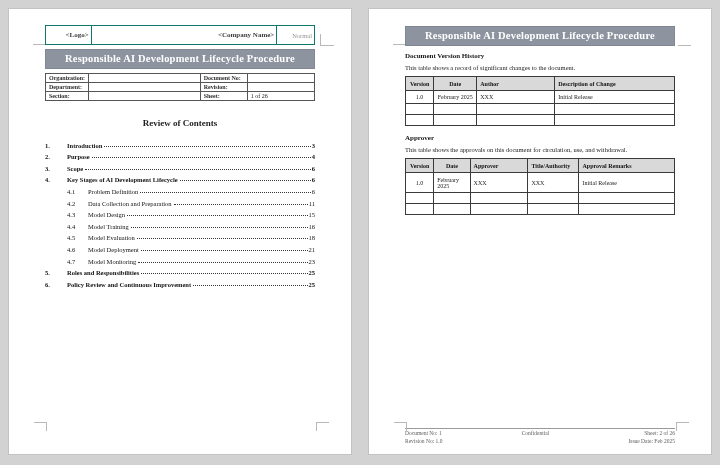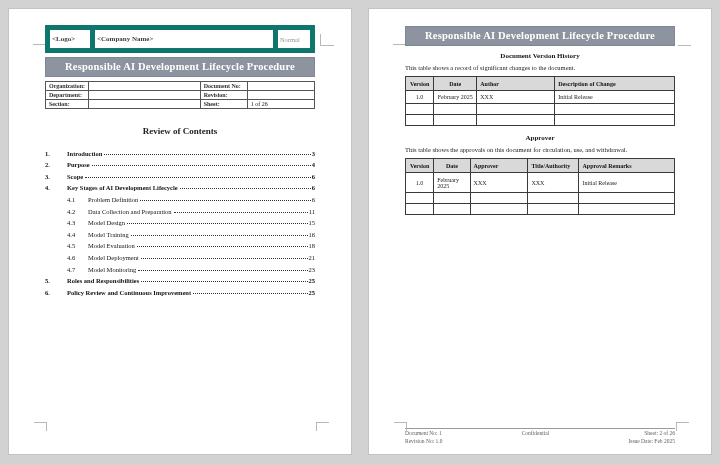--- a/index.html
+++ b/index.html
@@ -15,21 +15,21 @@
     background:#ffffff;border:1px solid #c3c3c3;box-sizing:border-box;
     overflow:hidden;
   }
   #page1{left:8px;}
   #page2{left:368px;}
   .content{padding:16px 36px 0 36px;}
 
   
   .hdr-table{width:100%;border-collapse:collapse;table-layout:fixed;}
   .hdr-table td{
-    border:5px solid #0f766e;height:18px;text-align:left;vertical-align:middle;
+    border:1px solid #0f766e;height:18px;text-align:right;vertical-align:middle;
     font-size:7px;font-weight:bold;color:#3d3d3d;padding:0 2px;
   }
   .hdr-table td.style-cell{font-weight:normal;color:#949494;font-size:6.5px;}
 
   
   .banner{
     margin-top:4px;height:18px;line-height:18px;
     background:#8d94a0;border:1px solid #7f8794;
     color:#ffffff;font-weight:bold;font-size:10.5px;text-align:center;
     letter-spacing:.2px;
@@ -52,21 +52,21 @@
   .toc-row .leader{flex:1;border-bottom:1px dotted #333;margin:0 1px 2px 1px;}
   .toc-row .pg{flex:none;}
   .toc-row.lvl1{font-weight:bold;}
 
   
   .banner.p2{margin-top:1px;}
   .h-control{
     margin-top:9px;font-size:7.5px;font-weight:bold;color:#161616;
     border-bottom:1px solid #3a3a3a;padding-bottom:3px;
   }
-  .h-sub{margin-top:6px;font-size:7px;font-weight:bold;color:#161616;text-align:center;}
+  .h-sub{margin-top:6px;font-size:7px;font-weight:bold;color:#161616;}
   .desc{margin-top:4px;font-size:6.5px;color:#1c1c1c;}
   .doc-table{margin-top:5px;width:100%;border-collapse:collapse;table-layout:fixed;font-size:6px;}
   .doc-table th{
     background:#d9d9d9;border:1px solid #3a3a3a;font-weight:bold;
     height:11px;padding:1px 3px;text-align:left;vertical-align:middle;color:#111;
   }
   .doc-table th.c{text-align:center;}
   .doc-table td{border:1px solid #3a3a3a;padding:1px 3px;vertical-align:middle;color:#222;}
   .doc-table td.c{text-align:center;}
   .doc-table tr.r1 td{height:10px;}

